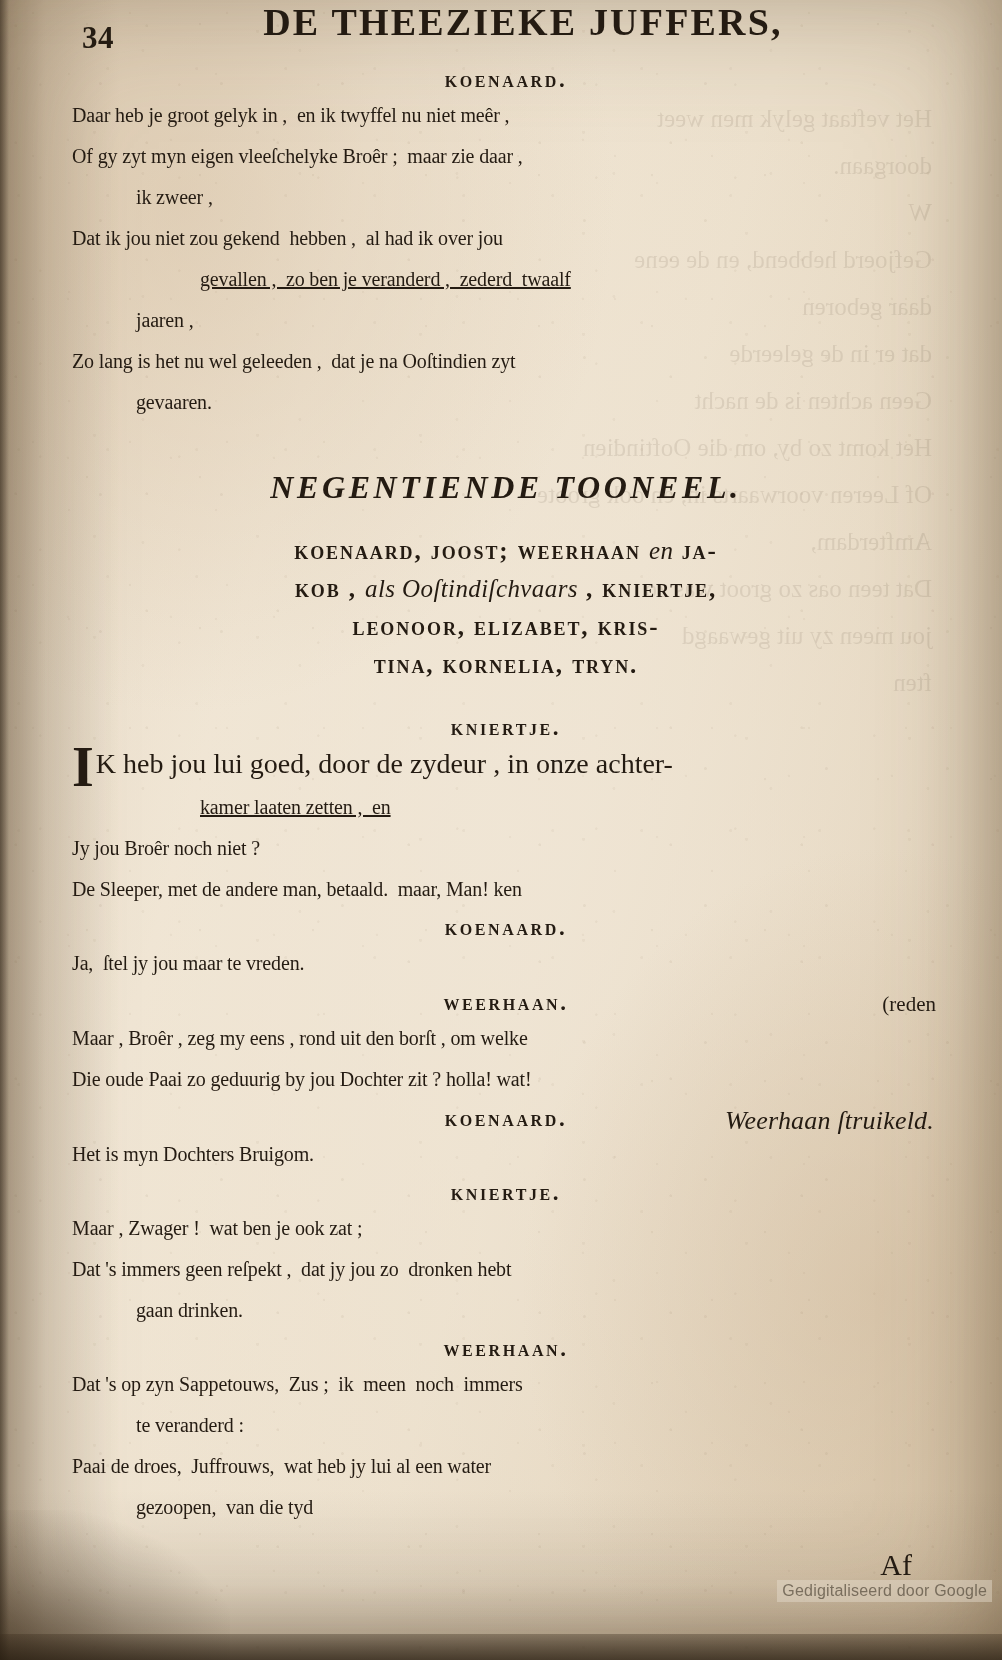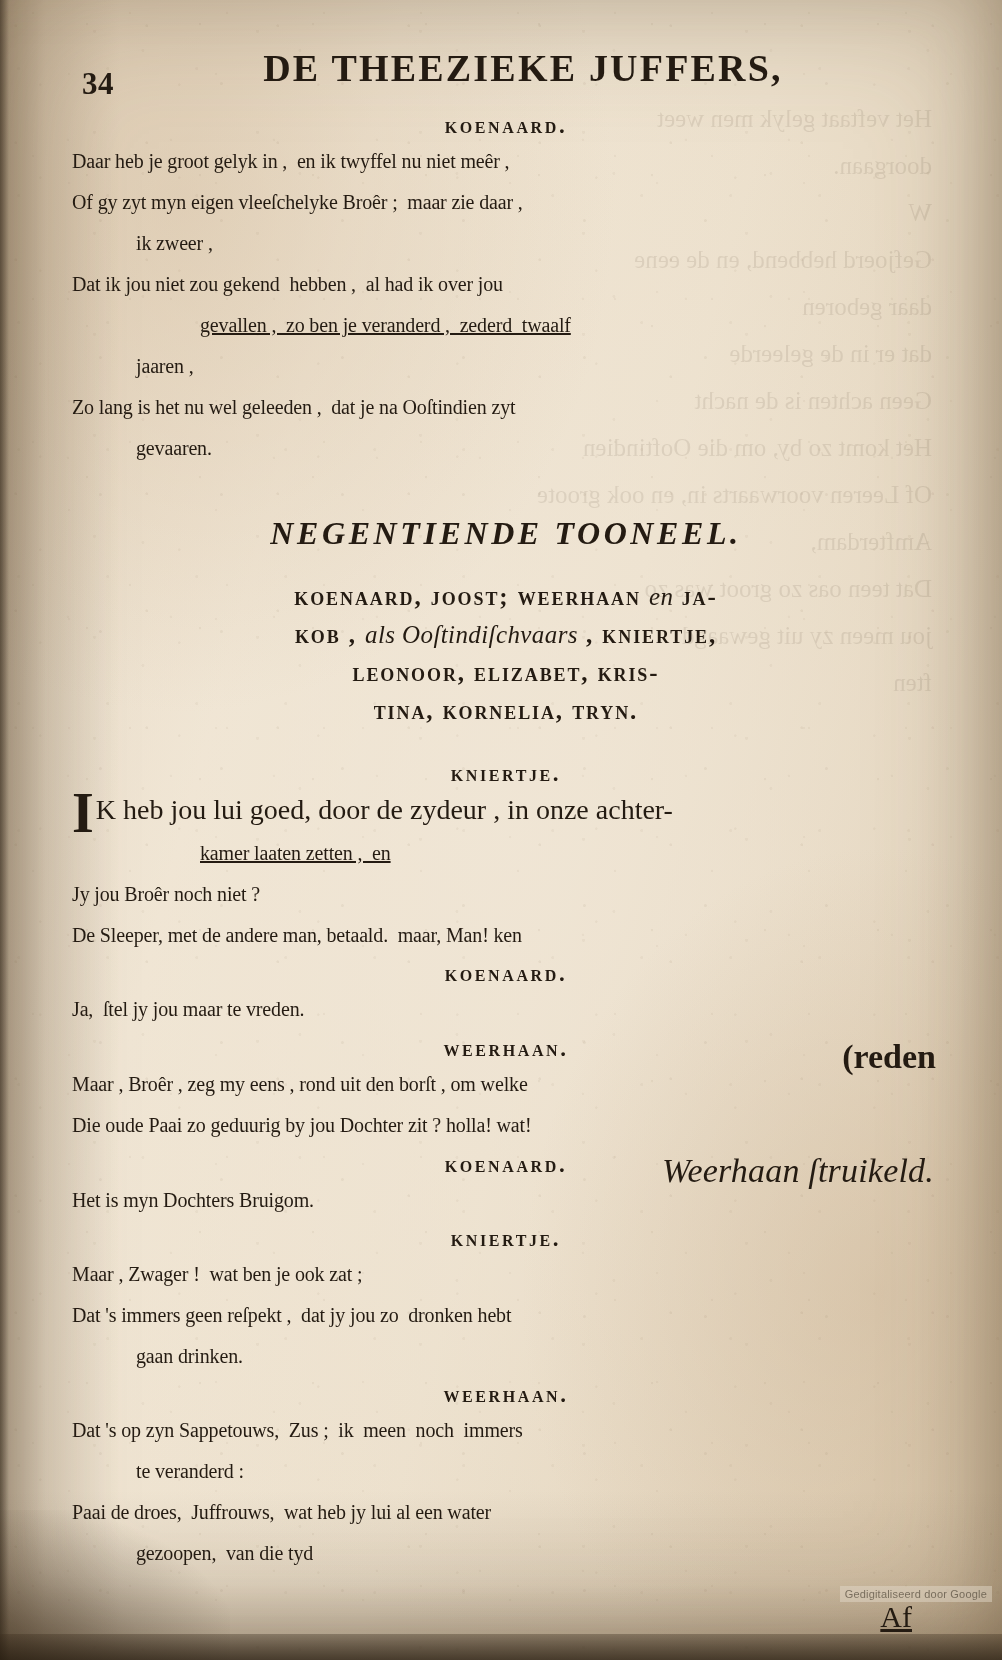--- a/index.html
+++ b/index.html
@@ -96,21 +96,20 @@
   .content {
     position: relative;
     z-index: 3;
     padding: 0 62px 0 72px;
   }
 
   
   .header {
     position: relative;
     height: 62px;
-    margin-top: 46px;
   }
   .folio {
     position: absolute;
     left: 10px;
     bottom: 6px;
     font-size: 31px;
     font-weight: bold;
     letter-spacing: .5px;
   }
   .runhead {
@@ -135,32 +134,32 @@
 
   .speaker-row {
     position: relative;
     margin: 6px 0 2px 0;
   }
   .speaker-row .speaker { margin: 0; }
   .speaker-row .sidenote {
     position: absolute;
     right: 4px;
     top: 2px;
-    font-size: 34px;
+    font-size: 21px;
     letter-spacing: 0;
     font-variant: normal;
     text-transform: none;
-    font-weight: bold;
+    font-weight: normal;
   }
   .speaker-row .stagedir {
     position: absolute;
     right: 6px;
     top: 0;
     font-style: italic;
-    font-size: 34px;
+    font-size: 26px;
     font-weight: normal;
     letter-spacing: .2px;
   }
 
   
   .line {
     font-size: 20px;
     line-height: 41px;
     white-space: pre-wrap;
     letter-spacing: -.15px;
@@ -208,31 +207,30 @@
     line-height: 44px;
     font-weight: bold;
     margin: 2px 2px 0 0;
   }
   .spacer-m { height: 26px; }
 
   .catchword {
     text-align: right;
     font-size: 30px;
     padding-right: 28px;
-    margin-top: 26px;
-    text-decoration: underline;
+    margin-top: 20px;
   }
 
   .watermark {
     position: absolute;
     right: 10px;
     bottom: 58px;
     z-index: 4;
     font-family: "Liberation Sans", sans-serif;
-    font-size: 11px;
+    font-size: 16px;
     letter-spacing: .2px;
     color: #6d6354;
     background: rgba(228,219,204,.55);
     padding: 2px 5px;
     opacity: .85;
   }
 
   .scanedge-bottom {
     position: absolute;
     left: 0; right: 0; bottom: 0;

